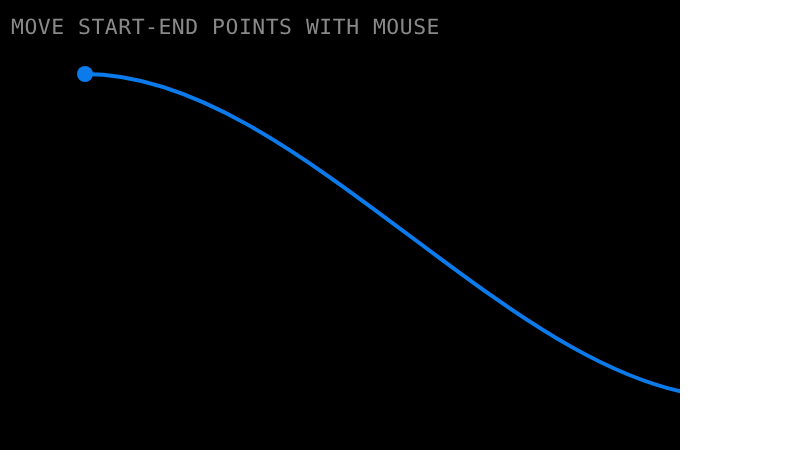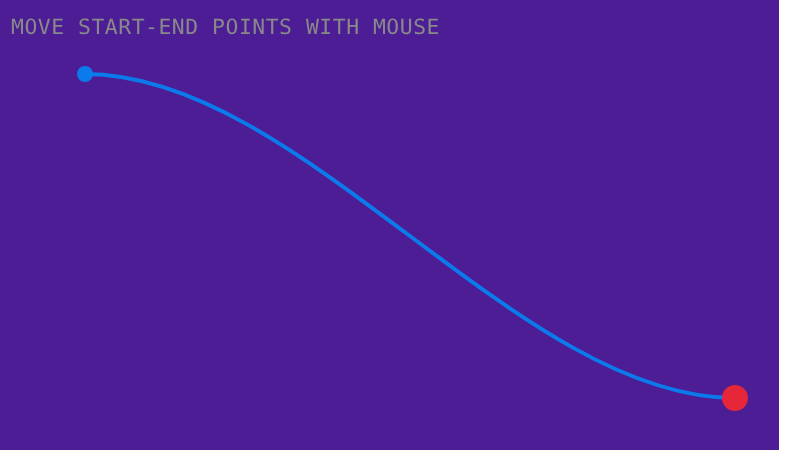--- a/index.html
+++ b/index.html
@@ -59,21 +59,21 @@
     stroke-linejoin: round;
   }
 
   .handle {
     cursor: move;
   }
 </style>
 </head>
 <body style="width: 800px; height: 450px;">
 
-<div id="app" style="background: #4c1d95; width: 779px; height: 450px;">
+<div id="app" style="background: #000000; width: 680px; height: 450px;">
 
   <h1 id="title" style="color: rgb(137, 137, 137);">MOVE START-END POINTS WITH MOUSE</h1>
 
   <svg id="stage" viewBox="0 0 800 450" width="800" height="450" xmlns="http://www.w3.org/2000/svg">
 
     <path class="curve-path" d="M 85 74 C 302 74 518 398 735 398" stroke="#0b7bec" stroke-width="4"></path>
 
     <circle class="handle" cx="85" cy="74" r="8" fill="#0b7bec"></circle>
 
     <circle class="handle" cx="735" cy="398" r="13" fill="#e62739"></circle>

